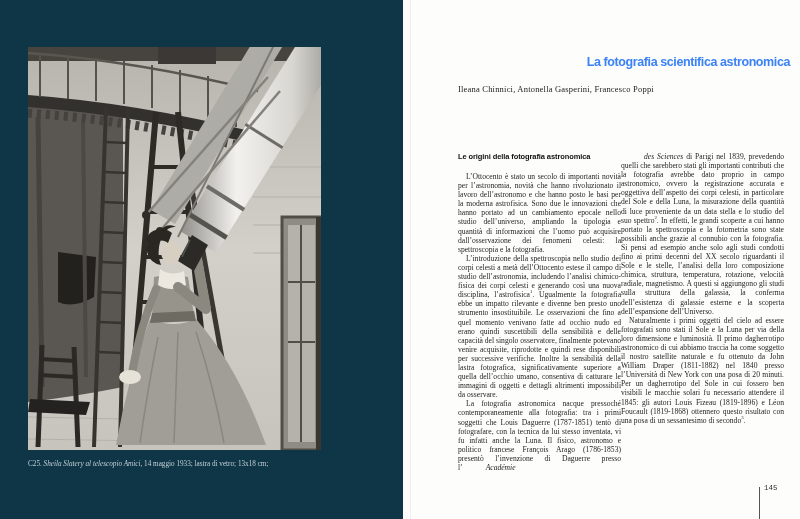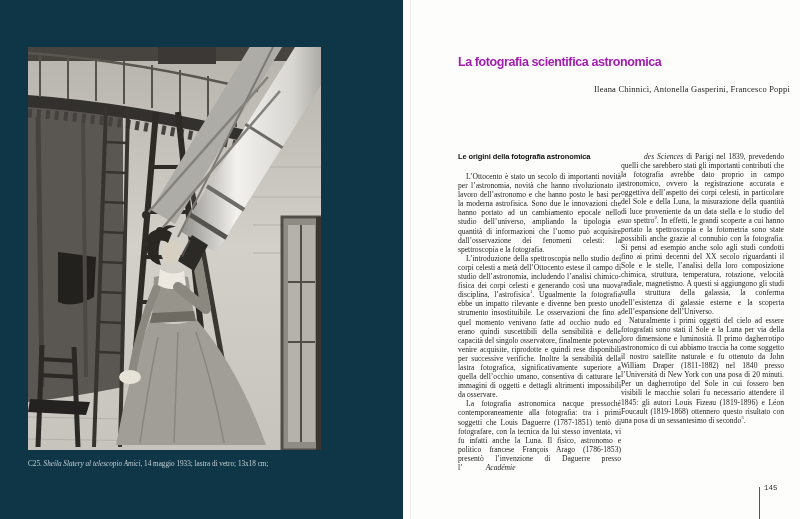--- a/index.html
+++ b/index.html
@@ -11,24 +11,24 @@
   .left-page{position:absolute;left:0;top:0;width:403px;height:519px;background:#0e3647;}
   .photo-frame{position:absolute;left:28px;top:47px;width:293px;height:403px;margin:0;}
   .photo-frame svg{display:block;width:293px;height:403px;}
   .photo-caption{position:absolute;left:28px;top:460px;width:310px;
                  font-size:7.2px;line-height:8.6px;color:#c5d0d5;}
   .photo-caption i{font-style:italic;}
 
   
   .right-page{position:absolute;left:403px;top:0;width:397px;height:519px;background:#fdfdfc;}
   .page-seam{position:absolute;left:7px;top:0;width:1px;height:519px;background:#f0efec;}
-  .article-title{position:absolute;left:55px;top:47px;width:332px;text-align:left;
+  .article-title{position:absolute;left:55px;top:47px;width:332px;text-align:right;
                  font-family:"Liberation Sans", sans-serif;font-weight:bold;
-                 font-size:12.5px;letter-spacing:-0.4px;color:#a21caf;}
-  .article-authors{position:absolute;left:55px;top:84px;width:332px;text-align:right;
+                 font-size:12.5px;letter-spacing:-0.4px;color:#3b82f6;}
+  .article-authors{position:absolute;left:55px;top:84px;width:332px;text-align:left;
                    font-size:8.5px;letter-spacing:0.2px;color:#222;}
   .columns{position:absolute;left:55px;top:152px;width:332px;display:flex;gap:0;}
   .col{width:163px;}
   .section-heading{font-family:"Liberation Sans", sans-serif;font-weight:bold;
                    font-size:7.5px;letter-spacing:-0.1px;color:#101010;margin:0 0 11px 0;}
   p.body{font-size:7.6px;line-height:9.1px;text-align:justify;margin:0;
          color:#1e1e1e;text-indent:8px;}
   p.body.noindent{text-indent:0;}
   p.body i{font-style:italic;margin-left:23px;}
   p.body sup{font-size:4.8px;line-height:0;vertical-align:super;}

